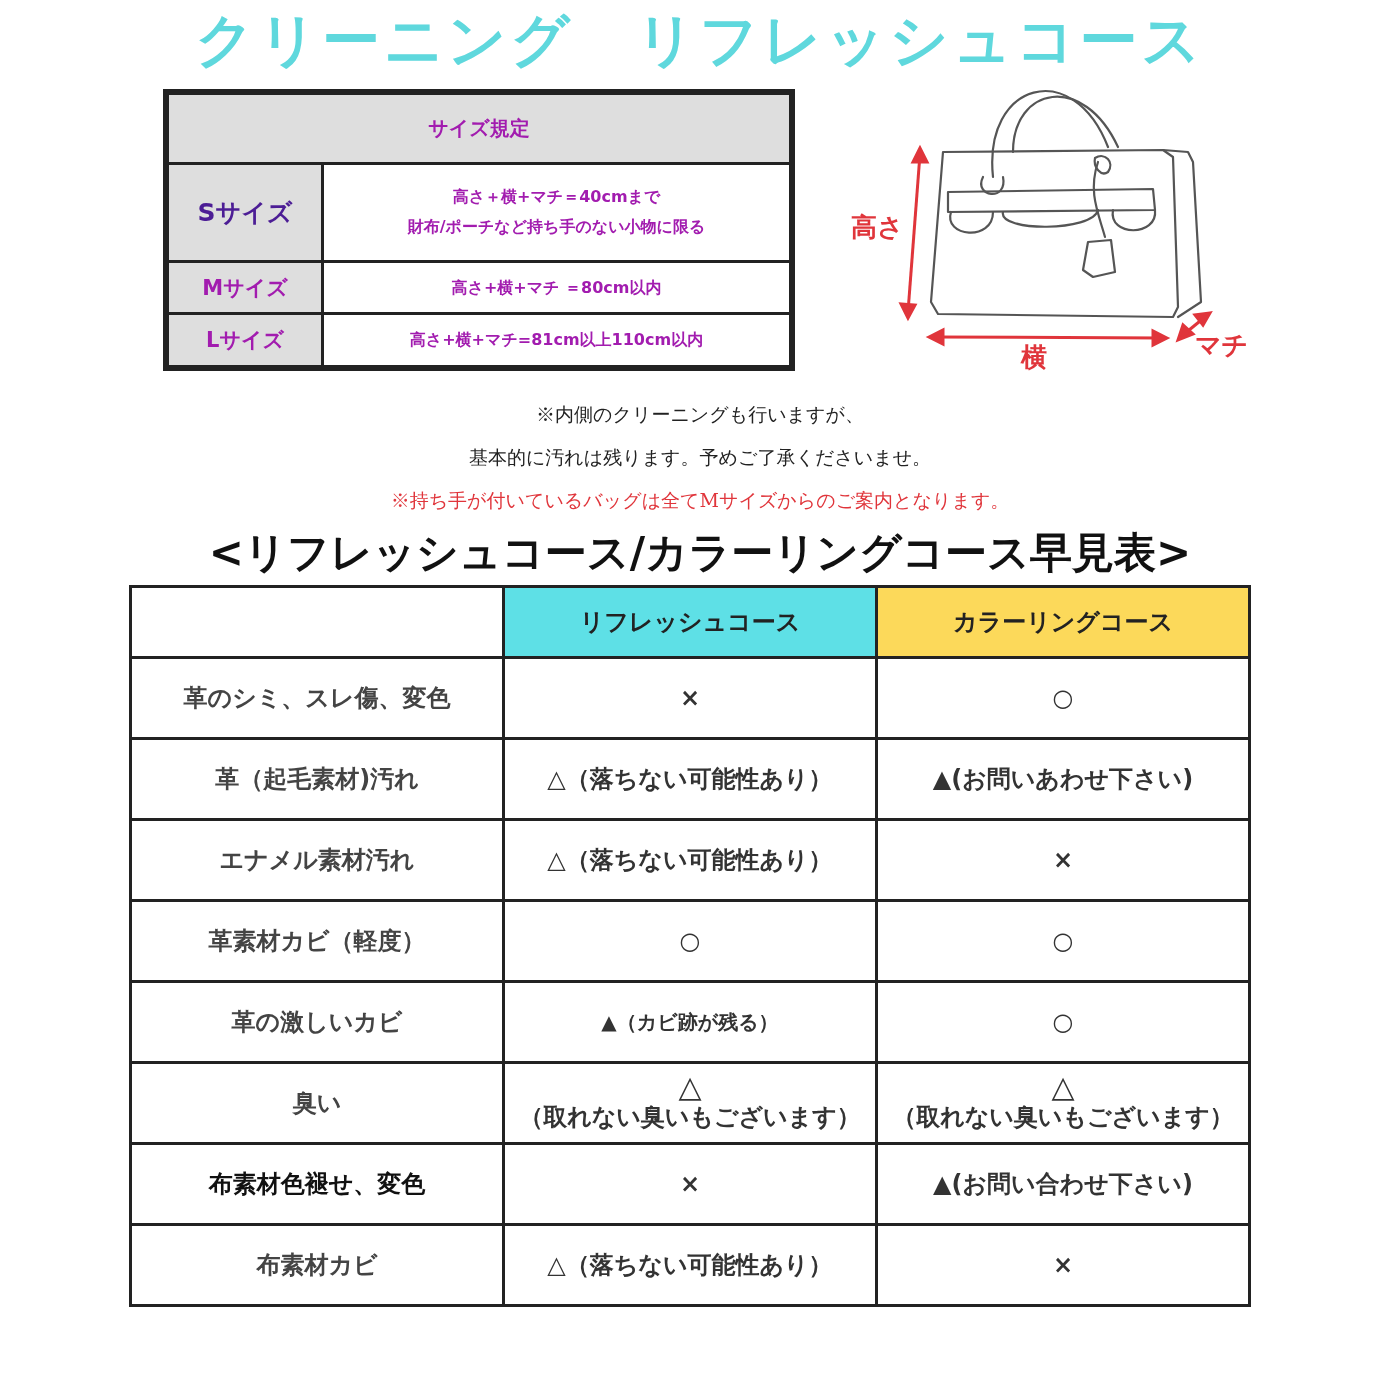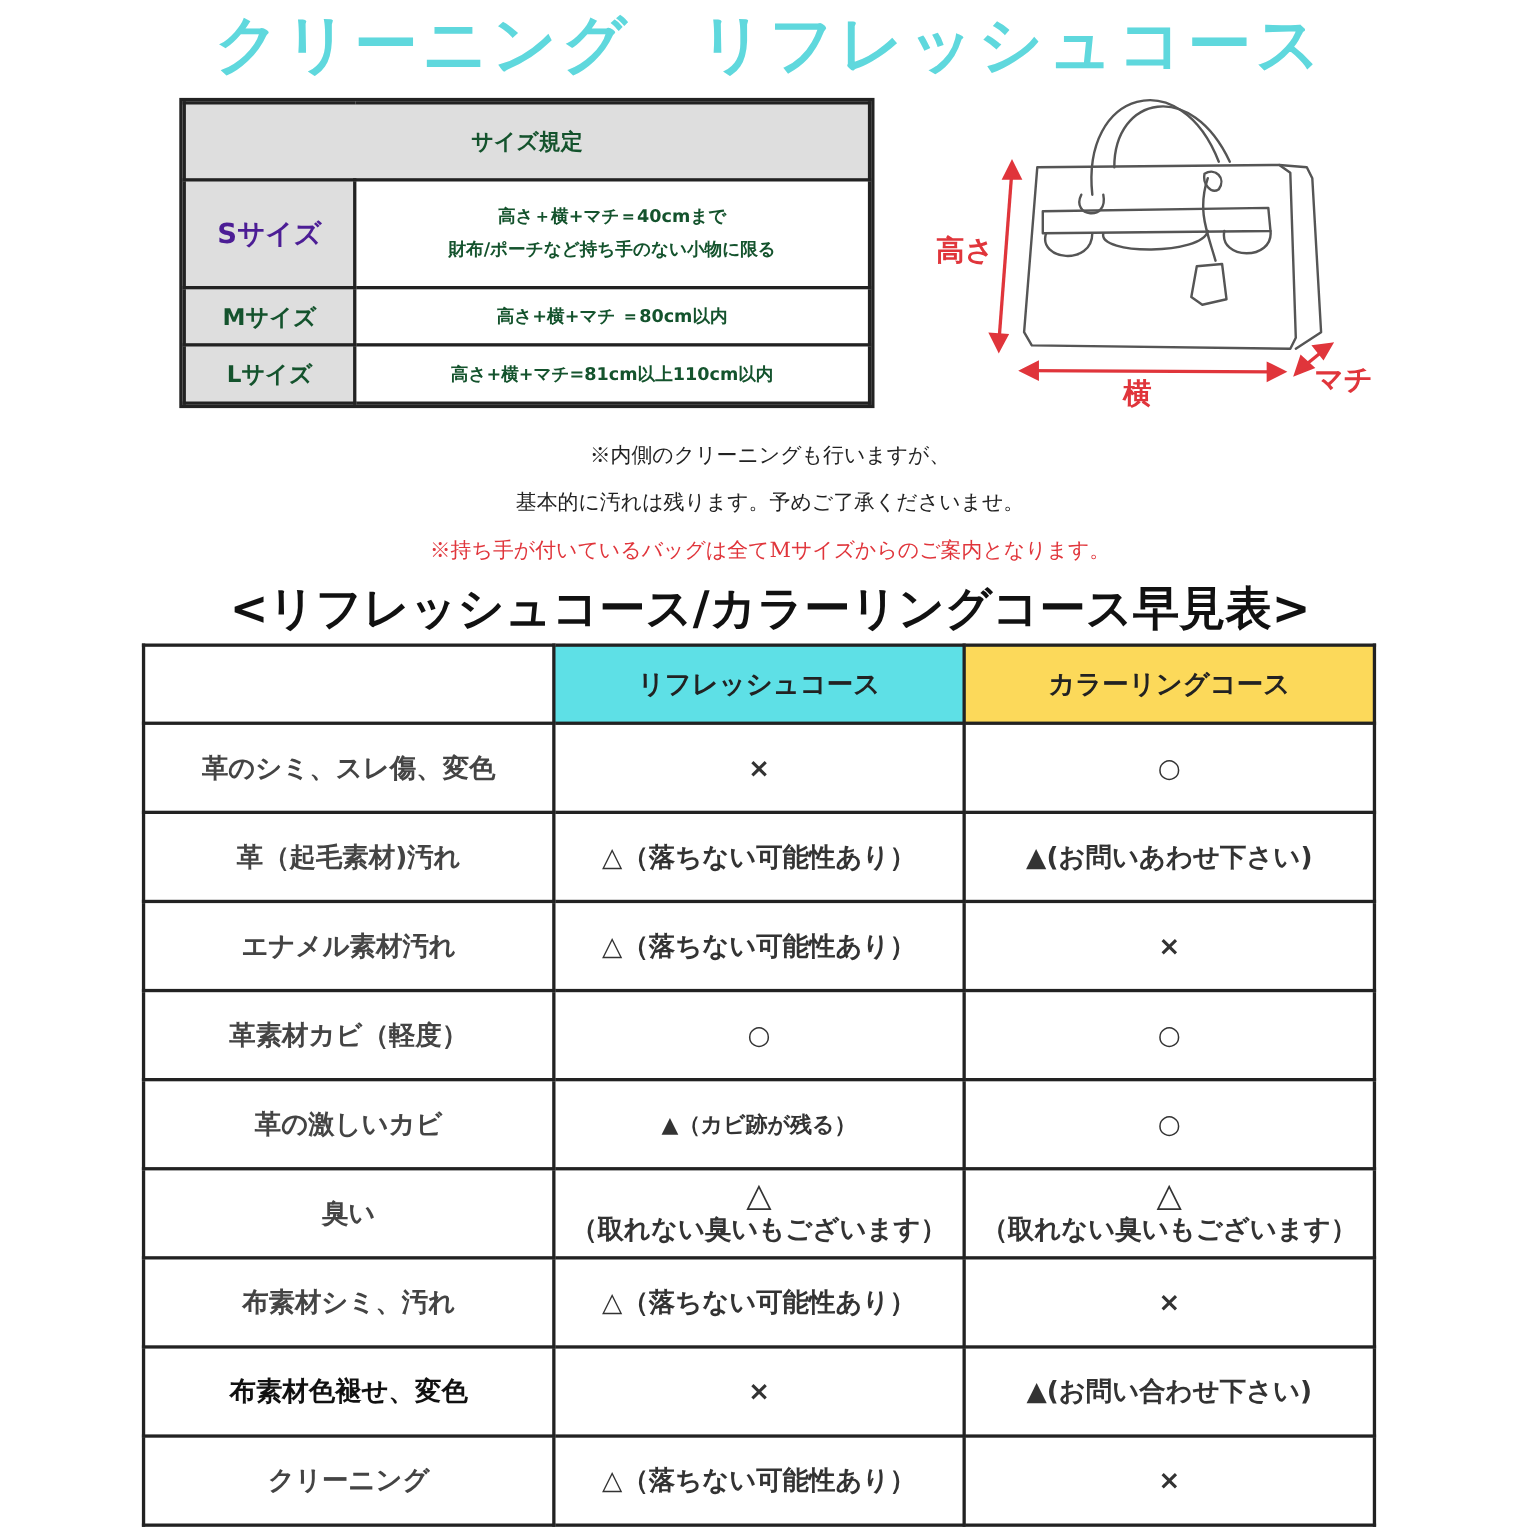--- a/index.html
+++ b/index.html
@@ -6,21 +6,21 @@
   body { width: 1400px; height: 1400px; position: relative; overflow: hidden;
          font-family: "DejaVu Sans", sans-serif; color: #222; }
 
   .title { position: absolute; left: 0; top: 2px; width: 1400px; text-align: center;
            font-size: 58px; font-weight: bold; color: #5fd8dd; letter-spacing: 4px; white-space: pre; }
 
   
   .size-table { position: absolute; left: 163px; top: 89px; width: 632px; height: 282px;
                 border: 3px solid #222; box-sizing: border-box; border-collapse: collapse; }
   .size-table table { width: 100%; height: 100%; border-collapse: collapse; }
-  .size-table td { border: 3px solid #222; text-align: center; font-weight: bold; color: #14532d; }
+  .size-table td { border: 3px solid #222; text-align: center; font-weight: bold; color: #a21caf; }
   .size-head { background: #dedede; height: 65px; font-size: 20px; }
   .size-label { background: #dedede; width: 150px; font-size: 21px; }
   .size-label.s { font-size: 25px; color: #4c1d95; }
   .size-desc { background: #fff; font-size: 16px; line-height: 30px; }
 
   
   .bag { position: absolute; left: 843px; top: 62px; width: 420px; height: 330px; }
   .bag-label { position: absolute; color: #e0353b; font-weight: bold; font-size: 26px; }
 
   
@@ -160,28 +160,23 @@
     <td>
       <span class="stack-sym">△</span>
       <span>（取れない臭いもございます）</span>
     </td>
     <td>
       <span class="stack-sym">△</span>
       <span>（取れない臭いもございます）</span>
     </td>
   </tr>
   <tr class="row">
-    <td class="rowlabel">布素材シミ、汚れ</td>
-    <td>△（落ちない可能性あり）</td>
-    <td class="sym">×</td>
-  </tr>
-  <tr class="row">
     <td class="rowlabel" style="color:#111">布素材色褪せ、変色</td>
     <td class="sym">×</td>
     <td>▲(お問い合わせ下さい)</td>
   </tr>
   <tr class="row">
-    <td class="rowlabel">クリーニング</td>
+    <td class="rowlabel">布素材カビ</td>
     <td>△（落ちない可能性あり）</td>
     <td class="sym">×</td>
   </tr>
 </tbody>
   </table>
 
 </body></html>

